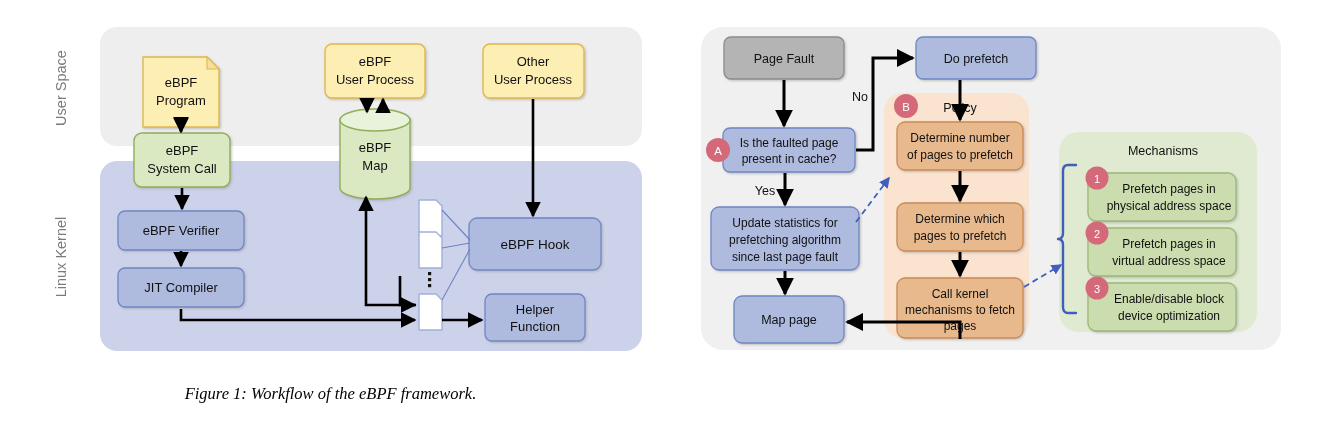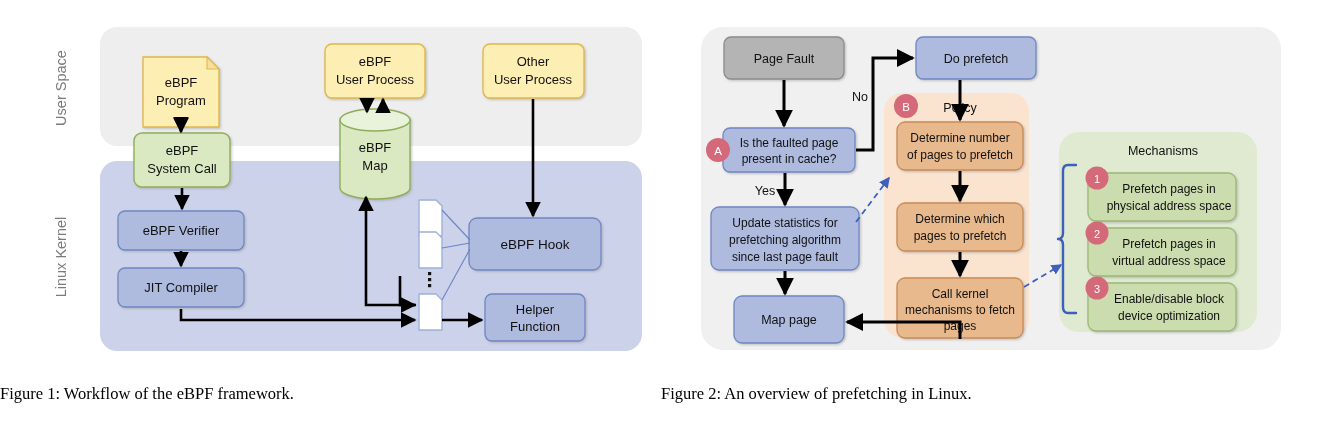--- a/index.html
+++ b/index.html
@@ -2,22 +2,22 @@
 <html><head>
 <meta charset="utf-8">
 <style>
   html,body{margin:0;padding:0;background:#ffffff;}
   body{width:1323px;height:435px;position:relative;overflow:hidden;
        font-family:"Liberation Sans", sans-serif;}
   .fig{position:absolute;top:0;height:435px;}
   #fig1{left:0;width:661px;}
   #fig2{left:661px;width:662px;}
   svg{display:block;}
-  .cap{position:absolute;width:100%;
-       font-family:"Liberation Serif", serif;font-size:16.5px;color:#000;}
+  .cap{position:absolute;width:100%;text-align:center;
+       font-family:"Liberation Serif", serif;font-size:16.5px;color:#000;font-style:italic;}
   #cap1{top:384px;left:0;}
   #cap2{top:384px;left:0;}
 </style>
 </head>
 <body>
 
 <div class="fig" id="fig1">
 <svg width="661" height="380" viewBox="0 0 661 380">
   <defs>
     <marker id="ah" markerWidth="7" markerHeight="7" refX="5.4" refY="3" orient="auto">
@@ -216,14 +216,13 @@
 
   <line x1="299" y1="80" x2="299" y2="120" stroke="#000" stroke-width="3" marker-end="url(#ah2)"></line>
   <line x1="299" y1="171" x2="299" y2="201" stroke="#000" stroke-width="3" marker-end="url(#ah2)"></line>
   <line x1="299" y1="252" x2="299" y2="276" stroke="#000" stroke-width="3" marker-end="url(#ah2)"></line>
 
   <path d="M299,339 V322 H186" stroke="#000" stroke-width="3" fill="none" marker-end="url(#ah2)"></path>
 
   <line x1="195" y1="222" x2="228" y2="178" stroke="#3f5fbf" stroke-width="1.8" stroke-dasharray="6 4" marker-end="url(#ahb)"></line>
   <line x1="363" y1="287" x2="400" y2="265" stroke="#3f5fbf" stroke-width="1.8" stroke-dasharray="6 4" marker-end="url(#ahb)"></line>
 </svg>
-<div class="cap" id="cap2">Figure 2: An overview of prefetching in Linux.</div>
 </div>
 
 </body></html>

